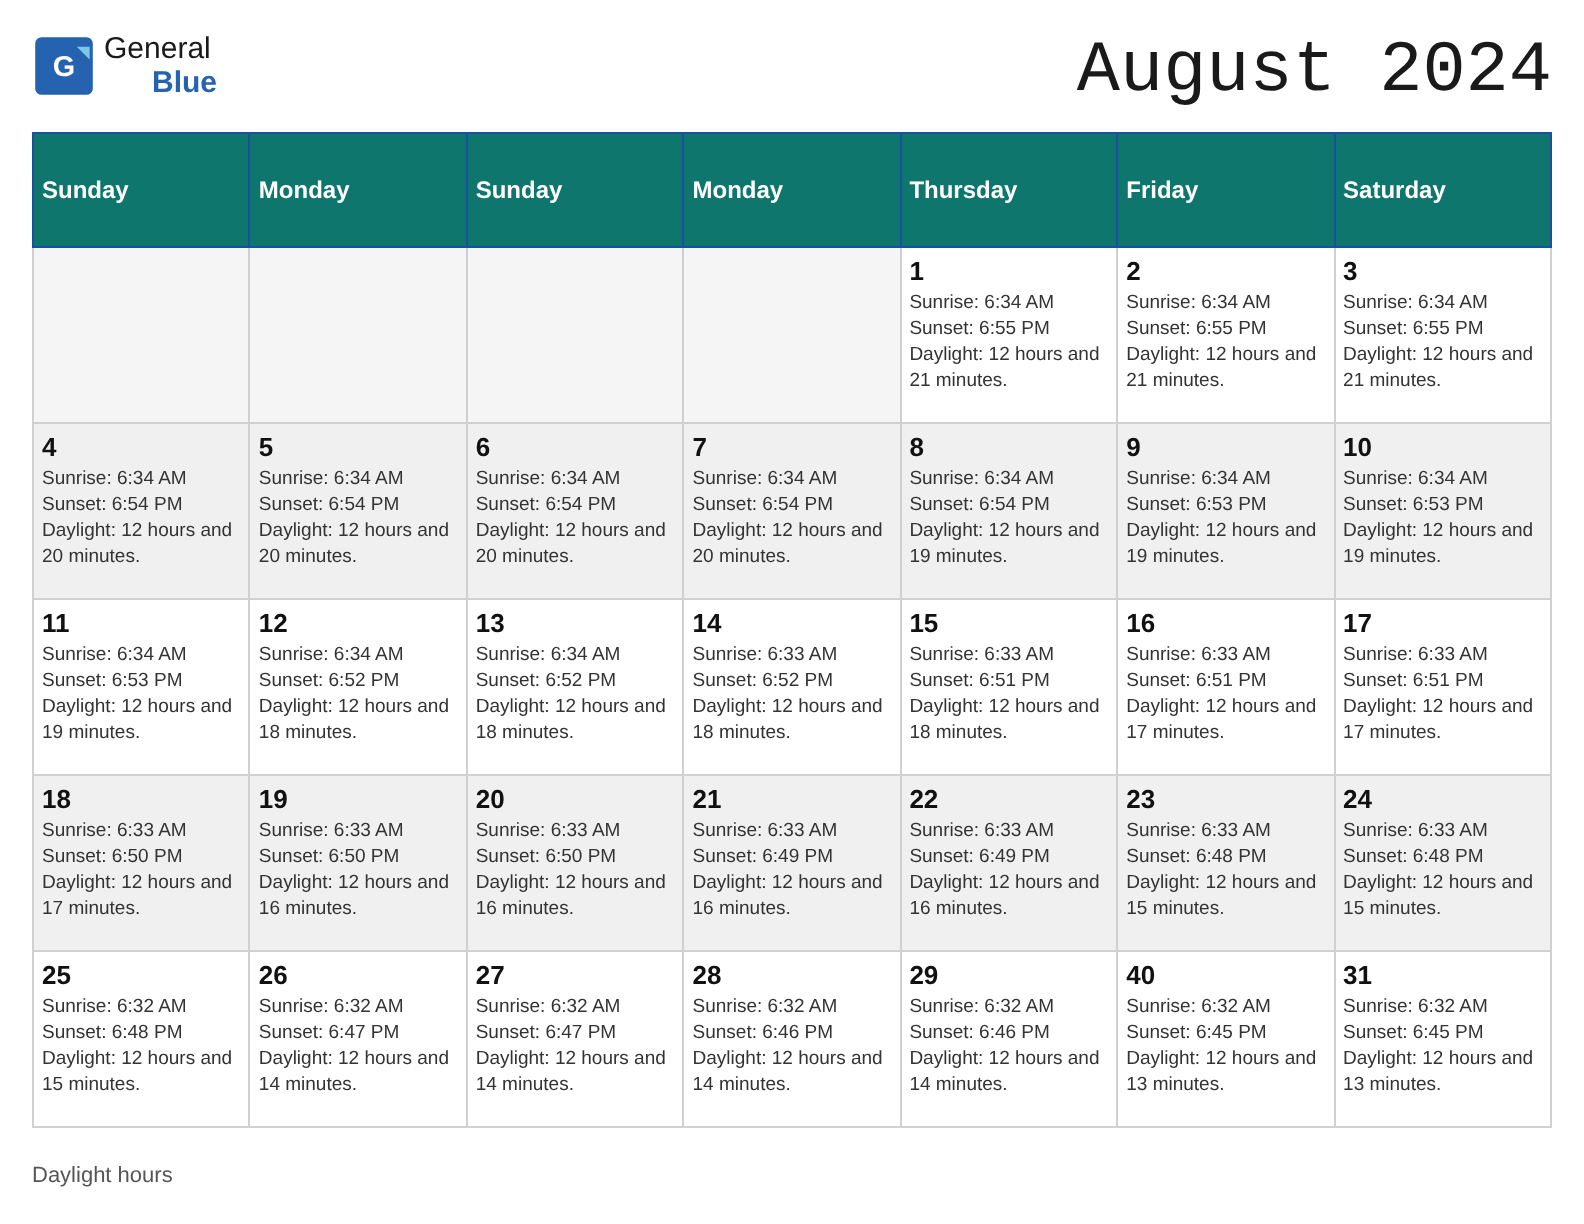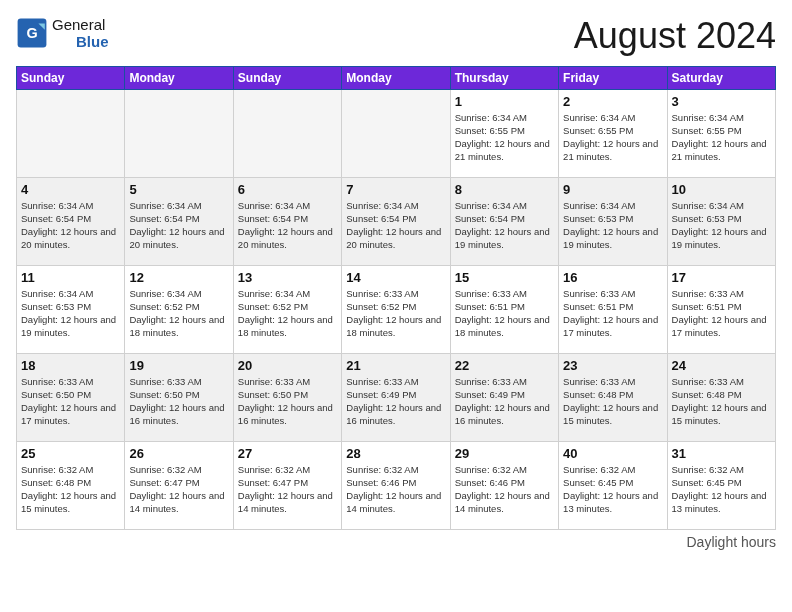--- a/index.html
+++ b/index.html
@@ -20,43 +20,44 @@
       display: flex;
       align-items: center;
       gap: 4px;
     }
     .logo-icon {
       width: 32px;
       height: 32px;
     }
     .title-block {
       text-align: right;
+      font-family: Liberation Mono, monospace;
     }
     .month-year {
       font-size: 36px;
       font-weight: 300;
       color: #1a1a1a;
       line-height: 1.1;
     }
     .location {
       font-size: 16px;
       color: #444;
       margin-top: 2px;
     }
     table {
       width: 100%;
       border-collapse: collapse;
       table-layout: fixed;
     }
     th {
-      background-color: #6d28d9;
+      background-color: #0f766e;
       color: #fff;
       font-size: 12px;
       font-weight: bold;
-      padding: 4px 4px;
+      padding: 21px 4px;
       text-align: left;
       border: 1px solid #1a50a0;
     }
     td {
       border: 1px solid #d0d0d0;
       vertical-align: top;
       padding: 4px;
       height: 88px;
       background: #fff;
       font-size: 10px;
@@ -74,24 +75,24 @@
       color: #111;
       display: block;
       margin-bottom: 2px;
     }
     .day-detail {
       font-size: 9.5px;
       line-height: 1.4;
       color: #333;
     }
     .footer-note {
-      margin-top: 4px;
-      font-size: 14px;
+      margin-top: 18px;
+      font-size: 11px;
       color: #555;
-      text-align: right;
+      text-align: left;
     }
   </style>
 </head>
 <body>
 
 <div class="header">
   <div class="logo">
     <svg class="logo-icon" viewBox="0 0 40 40">
       <rect x="2" y="2" width="36" height="36" rx="4" fill="#2563b0"></rect>
       <text x="20" y="26" text-anchor="middle" fill="white" font-size="18" font-weight="bold" font-family="Arial">G</text>

